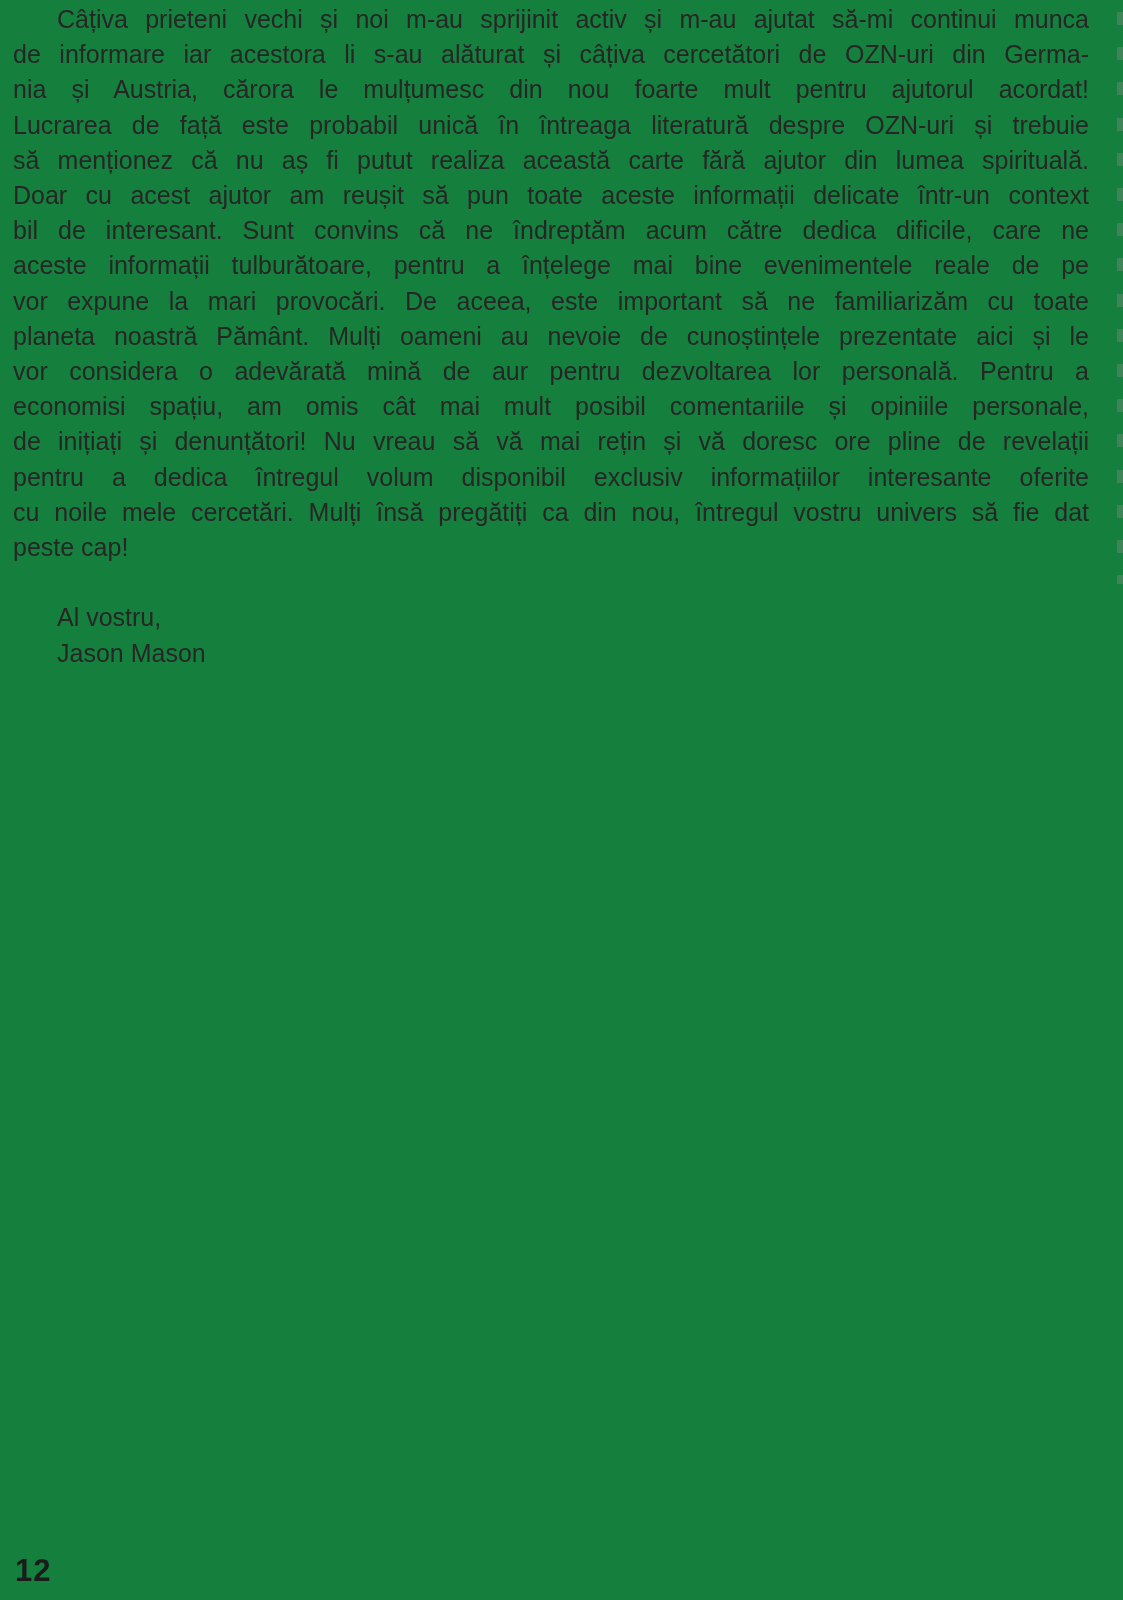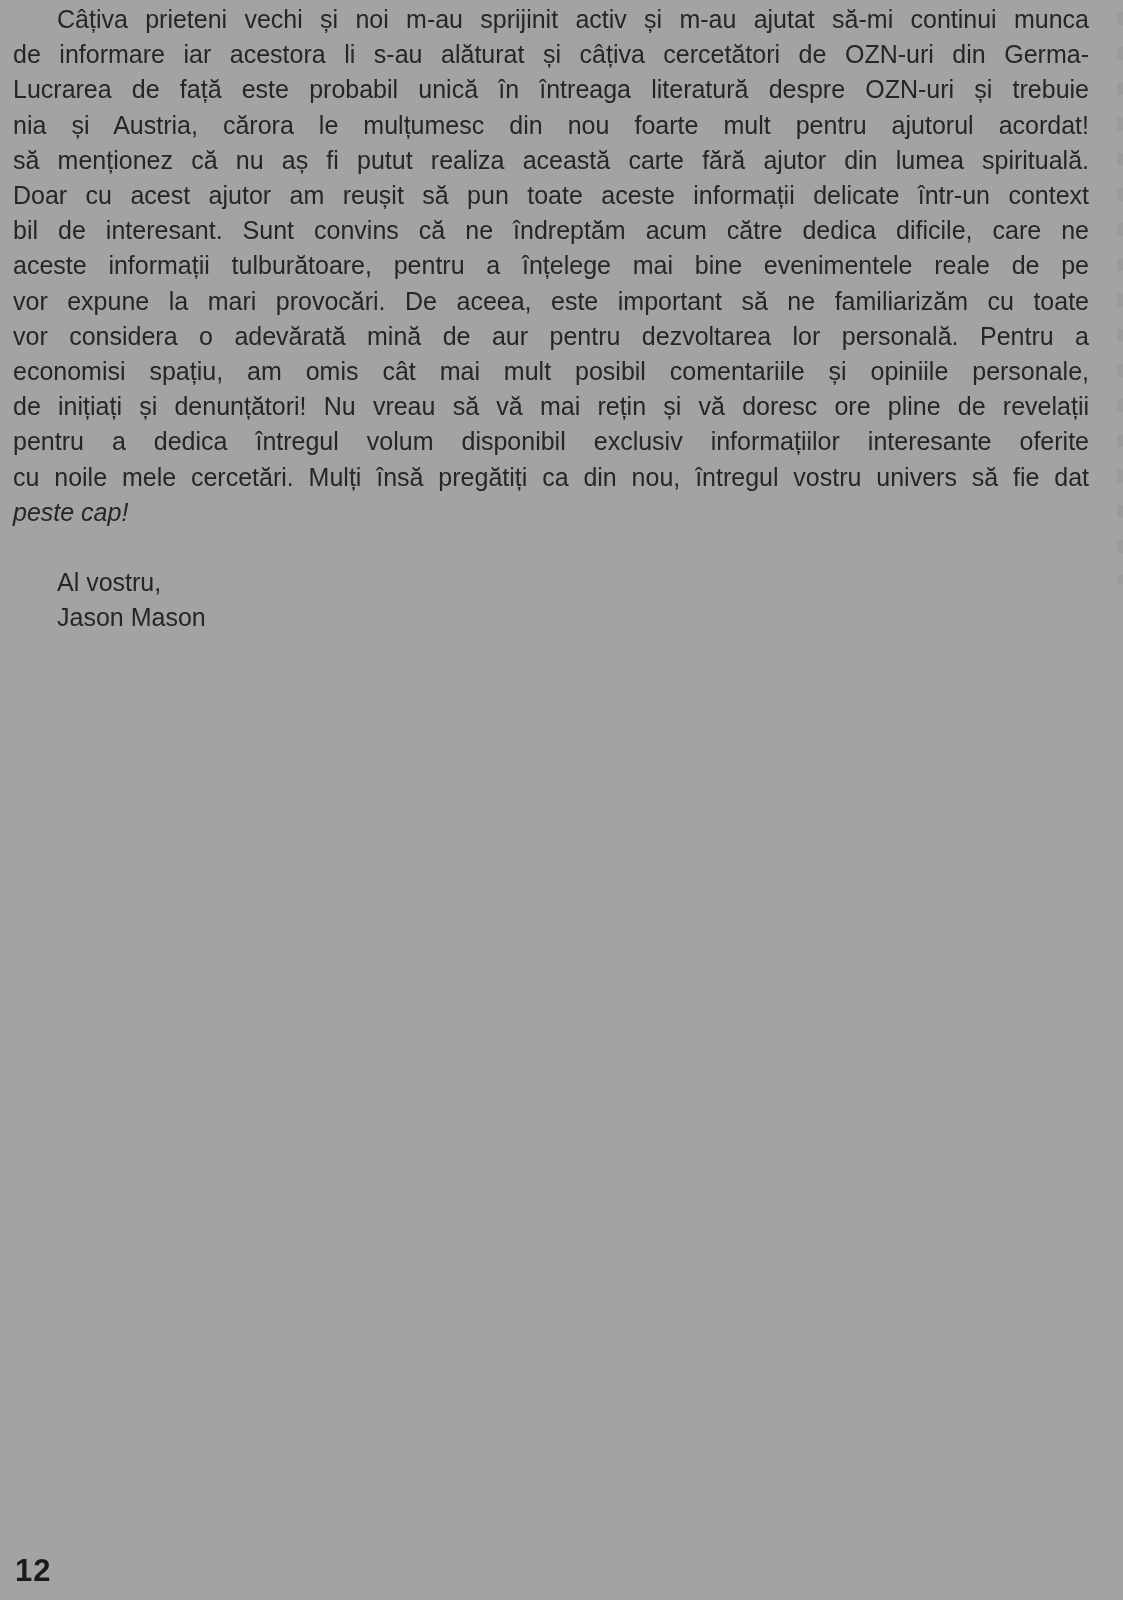--- a/index.html
+++ b/index.html
@@ -4,21 +4,21 @@
 <style>
   html, body {
     margin: 0;
     padding: 0;
     background: #fdfdfc;
   }
   .page {
     position: relative;
     width: 1123px;
     height: 1600px;
-    background: #a3a3a3;
+    background: #15803d;
     overflow: hidden;
     font-family: "Liberation Sans", sans-serif;
   }
   .text-block {
     position: absolute;
     left: 13px;
     top: 2px;
     width: 1076px;
     color: #262626;
     font-size: 25px;
@@ -28,21 +28,20 @@
   .text-block p { margin: 0; }
   .jline {
     text-align: justify;
     text-align-last: justify;
     white-space: normal;
   }
   .indent { text-indent: 44px; }
   .lastline {
     text-align: left;
     text-align-last: auto;
-    font-style: italic;
   }
   .sig-gap { height: 35.2px; }
   .sig { padding-left: 44px; }
   .sig.closing { }
   .page-number {
     position: absolute;
     left: 15px;
     top: 1553px;
     font-size: 31px;
     font-weight: 700;
@@ -66,27 +65,28 @@
     pointer-events: none;
   }
 </style>
 </head>
 <body>
 
 <div class="page">
   <main class="text-block">
     <p class="jline indent">Câțiva prieteni vechi și noi m-au sprijinit activ și m-au ajutat să-mi continui munca</p>
     <p class="jline">de informare iar acestora li s-au alăturat și câțiva cercetători de OZN-uri din Germa-</p>
+    <p class="jline">nia și Austria, cărora le mulțumesc din nou foarte mult pentru ajutorul acordat!</p>
     <p class="jline">Lucrarea de față este probabil unică în întreaga literatură despre OZN-uri și trebuie</p>
-    <p class="jline">nia și Austria, cărora le mulțumesc din nou foarte mult pentru ajutorul acordat!</p>
     <p class="jline">să menționez că nu aș fi putut realiza această carte fără ajutor din lumea spirituală.</p>
     <p class="jline">Doar cu acest ajutor am reușit să pun toate aceste informații delicate într-un context</p>
     <p class="jline">bil de interesant. Sunt convins că ne îndreptăm acum către dedica dificile, care ne</p>
     <p class="jline">aceste informații tulburătoare, pentru a înțelege mai bine evenimentele reale de pe</p>
     <p class="jline">vor expune la mari provocări. De aceea, este important să ne familiarizăm cu toate</p>
+    <p class="jline">planeta noastră Pământ. Mulți oameni au nevoie de cunoștințele prezentate aici și le</p>
     <p class="jline">vor considera o adevărată mină de aur pentru dezvoltarea lor personală. Pentru a</p>
     <p class="jline">economisi spațiu, am omis cât mai mult posibil comentariile și opiniile personale,</p>
     <p class="jline">de inițiați și denunțători! Nu vreau să vă mai rețin și vă doresc ore pline de revelații</p>
     <p class="jline">pentru a dedica întregul volum disponibil exclusiv informațiilor interesante oferite</p>
     <p class="jline">cu noile mele cercetări. Mulți însă pregătiți ca din nou, întregul vostru univers să fie dat</p>
     <p class="lastline">peste cap!</p>
     <div class="sig-gap"></div>
     <p class="sig closing">Al vostru,</p>
     <p class="sig name">Jason Mason</p>
   </main>

